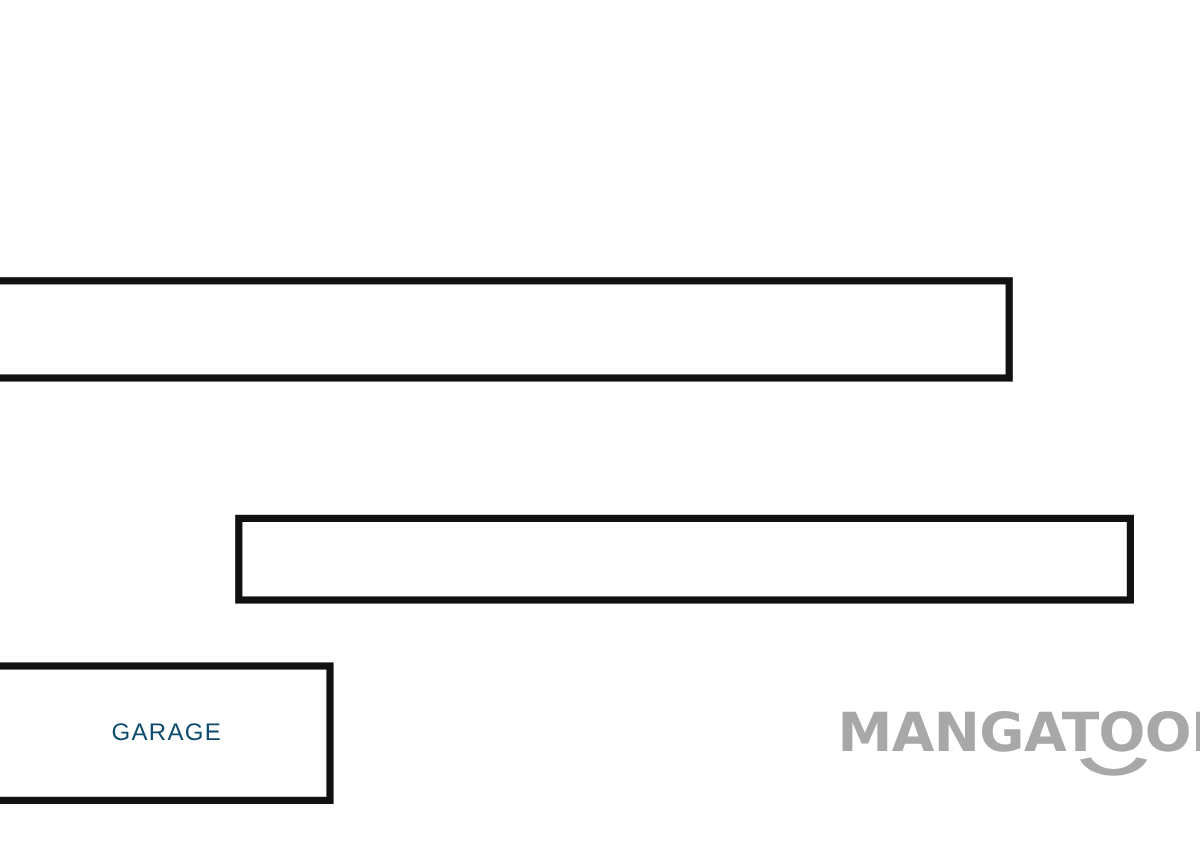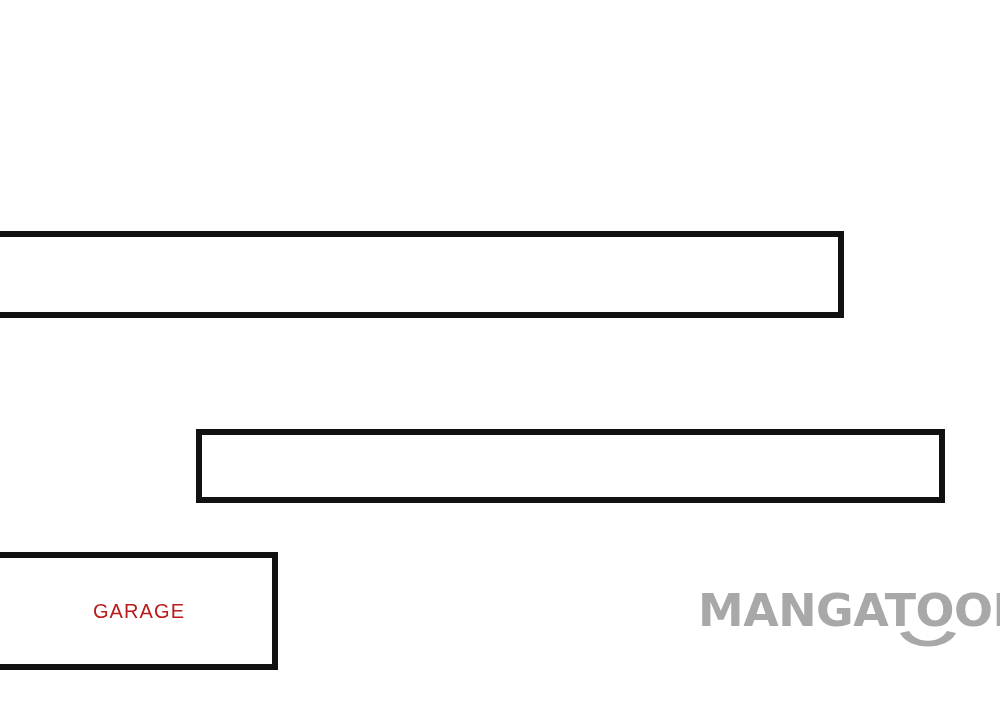--- a/index.html
+++ b/index.html
@@ -47,21 +47,21 @@
     top: 552px;
     width: 318px;
     height: 118px;
     border-width: 6px;
     display: flex;
     align-items: center;
     justify-content: center;
   }
 
   .garage-label {
-    color: #b91c1c;
+    color: #0c4a6e;
     font-family: "Liberation Sans", sans-serif;
     font-size: 20px;
     font-weight: 500;
     letter-spacing: 1.1px;
     line-height: 1;
     padding-left: 40px;
     user-select: none;
     text-align: center;
   }
 

